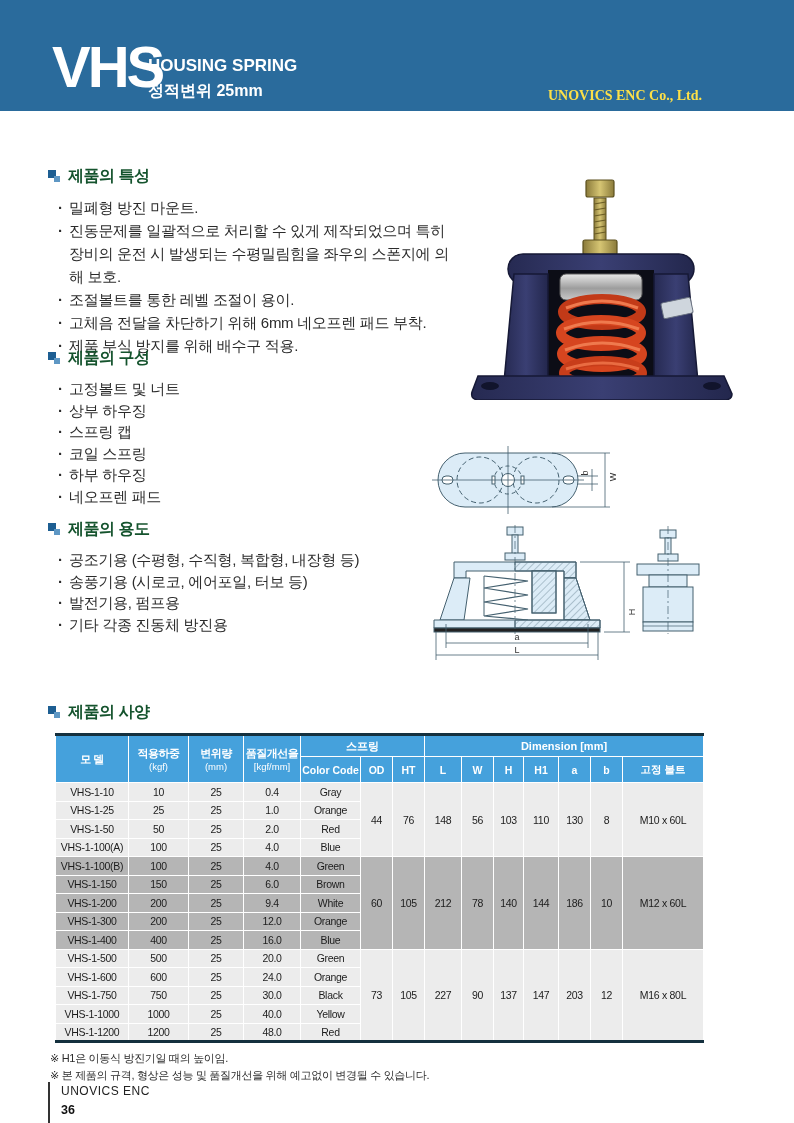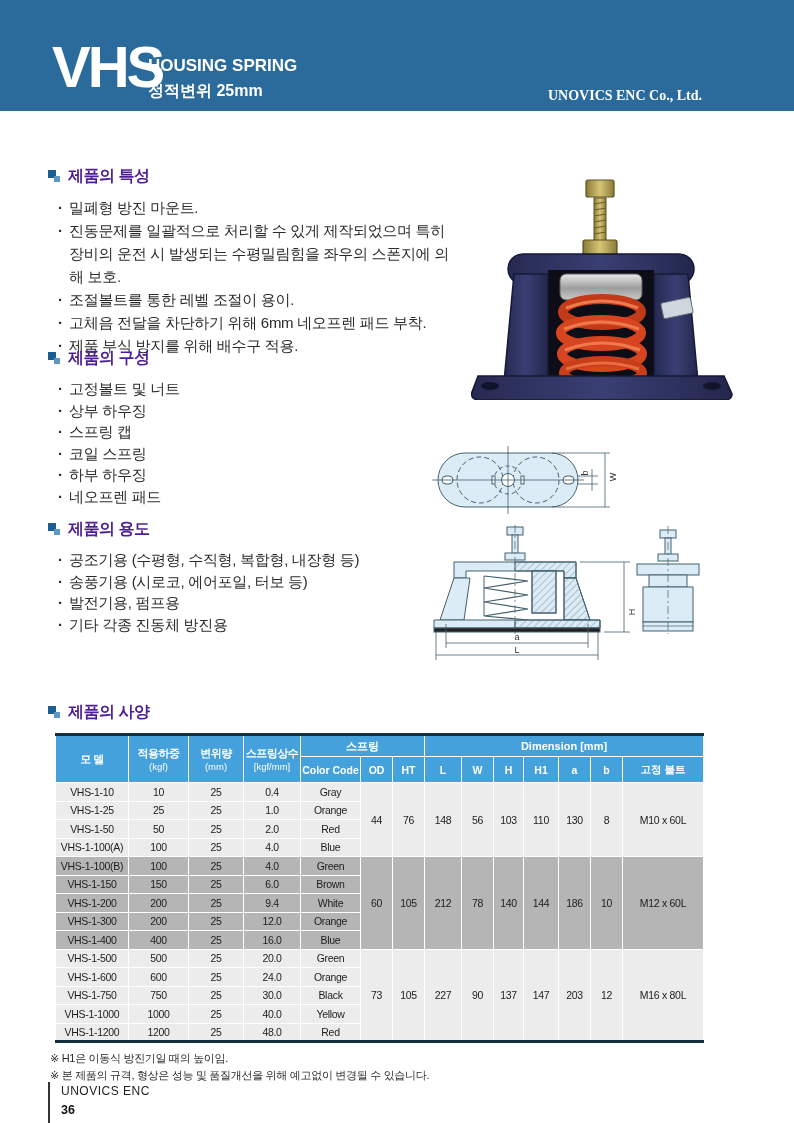--- a/index.html
+++ b/index.html
@@ -13,31 +13,31 @@
   
   .band { position:absolute; left:0; top:0; width:794px; height:111px; background:#2a6b9c; }
   .band .code {
     position:absolute; left:52px; top:38px; color:#fff; font-size:58px; font-weight:bold;
     letter-spacing:-3px; font-stretch:condensed; line-height:1;
   }
   .band .nameblock { position:absolute; left:148px; top:56px; color:#ffffff; }
   .band .pname { font-size:17px; font-weight:bold; letter-spacing:0px; }
   .band .psub  { font-size:16px; font-weight:bold; margin-top:5px; }
   .band .company {
-    position:absolute; right:92px; top:88px; color:#ffffff;
+    position:absolute; right:92px; top:88px; color:#fde047;
     font-family:"Liberation Serif","DejaVu Serif",serif; font-weight:bold; font-size:14px;
   }
 
   
   .section { position:absolute; left:48px; }
   .sec-head { display:flex; align-items:center; gap:7px; }
   .marker { position:relative; width:13px; height:13px; flex:0 0 13px; }
   .marker .m1 { position:absolute; left:0; top:0; width:8px; height:8px; background:#1d5e92; }
   .marker .m2 { position:absolute; left:6px; top:6px; width:6px; height:6px; background:#5e97c4; }
-  .sec-title { color:#4c1d95; font-size:16px; font-weight:bold; letter-spacing:-0.5px; }
+  .sec-title { color:#14532d; font-size:16px; font-weight:bold; letter-spacing:-0.5px; }
   ul.bullets { list-style:none; margin-top:9px; padding-left:10px; }
   ul.bullets li {
     position:relative; padding-left:11px; font-size:15px; color:#2b2b2b;
     letter-spacing:-0.3px;
   }
   ul.bullets li::before { content:"·"; position:absolute; left:0; top:0; font-weight:bold; color:#2b2b2b; }
   .features ul.bullets { width:412px; }
   .features ul.bullets li { line-height:23px; }
   .composition ul.bullets li, .usage ul.bullets li { line-height:21.5px; }
 
@@ -312,21 +312,21 @@
           <th rowspan="2"><span class="h-main">모 델</span></th>
           <th rowspan="2">
               <div class="h-main">적용하중</div>
               <div class="h-unit">(kgf)</div>
             </th>
           <th rowspan="2">
               <div class="h-main">변위량</div>
               <div class="h-unit">(mm)</div>
             </th>
           <th rowspan="2">
-              <div class="h-main">스프링상수</div>
+              <div class="h-main">품질개선을</div>
               <div class="h-unit">[kgf/mm]</div>
             </th>
           <th colspan="3">스프링</th>
           <th colspan="7">Dimension [mm]</th>
         </tr>
         <tr class="sub">
           <th>Color Code</th>
           <th>OD</th>
           <th>HT</th>
           <th>L</th>

